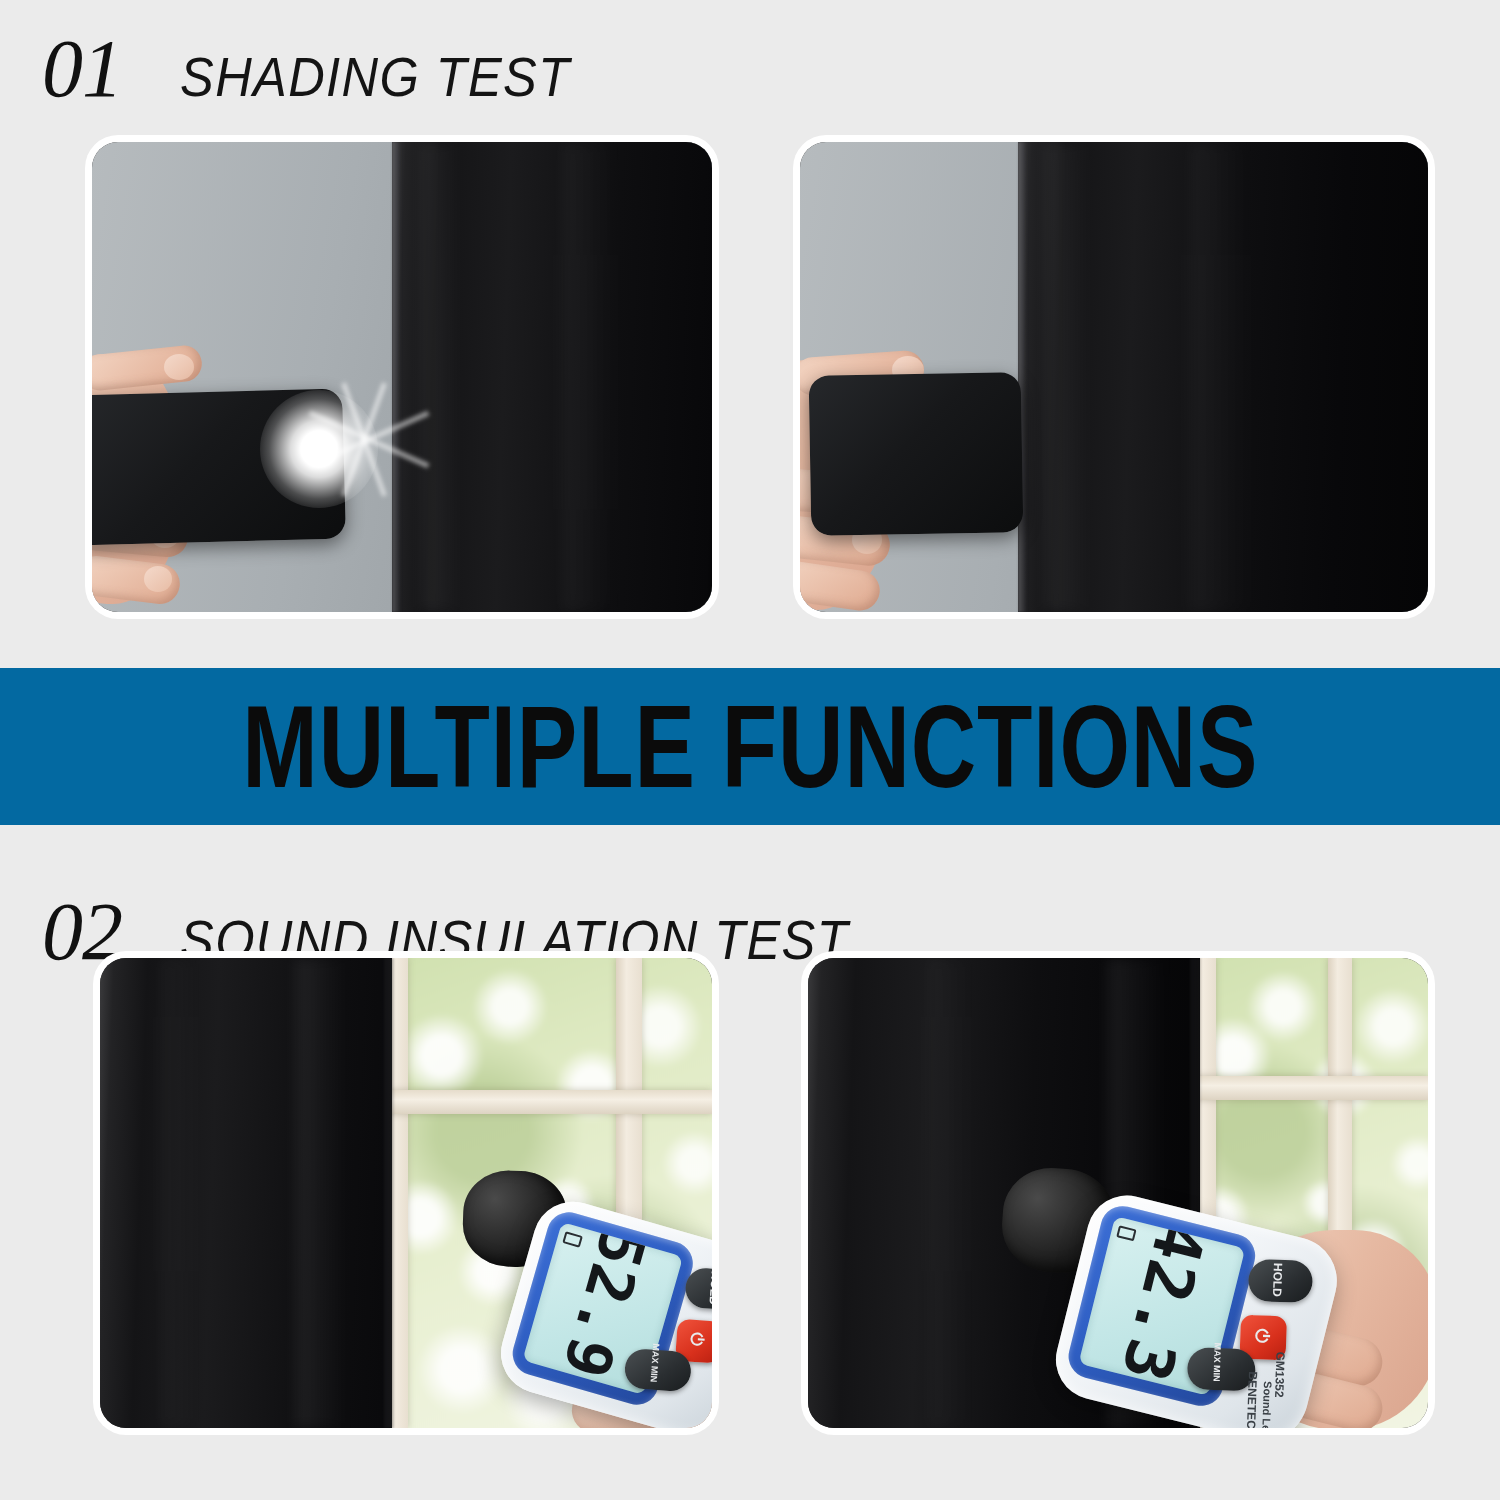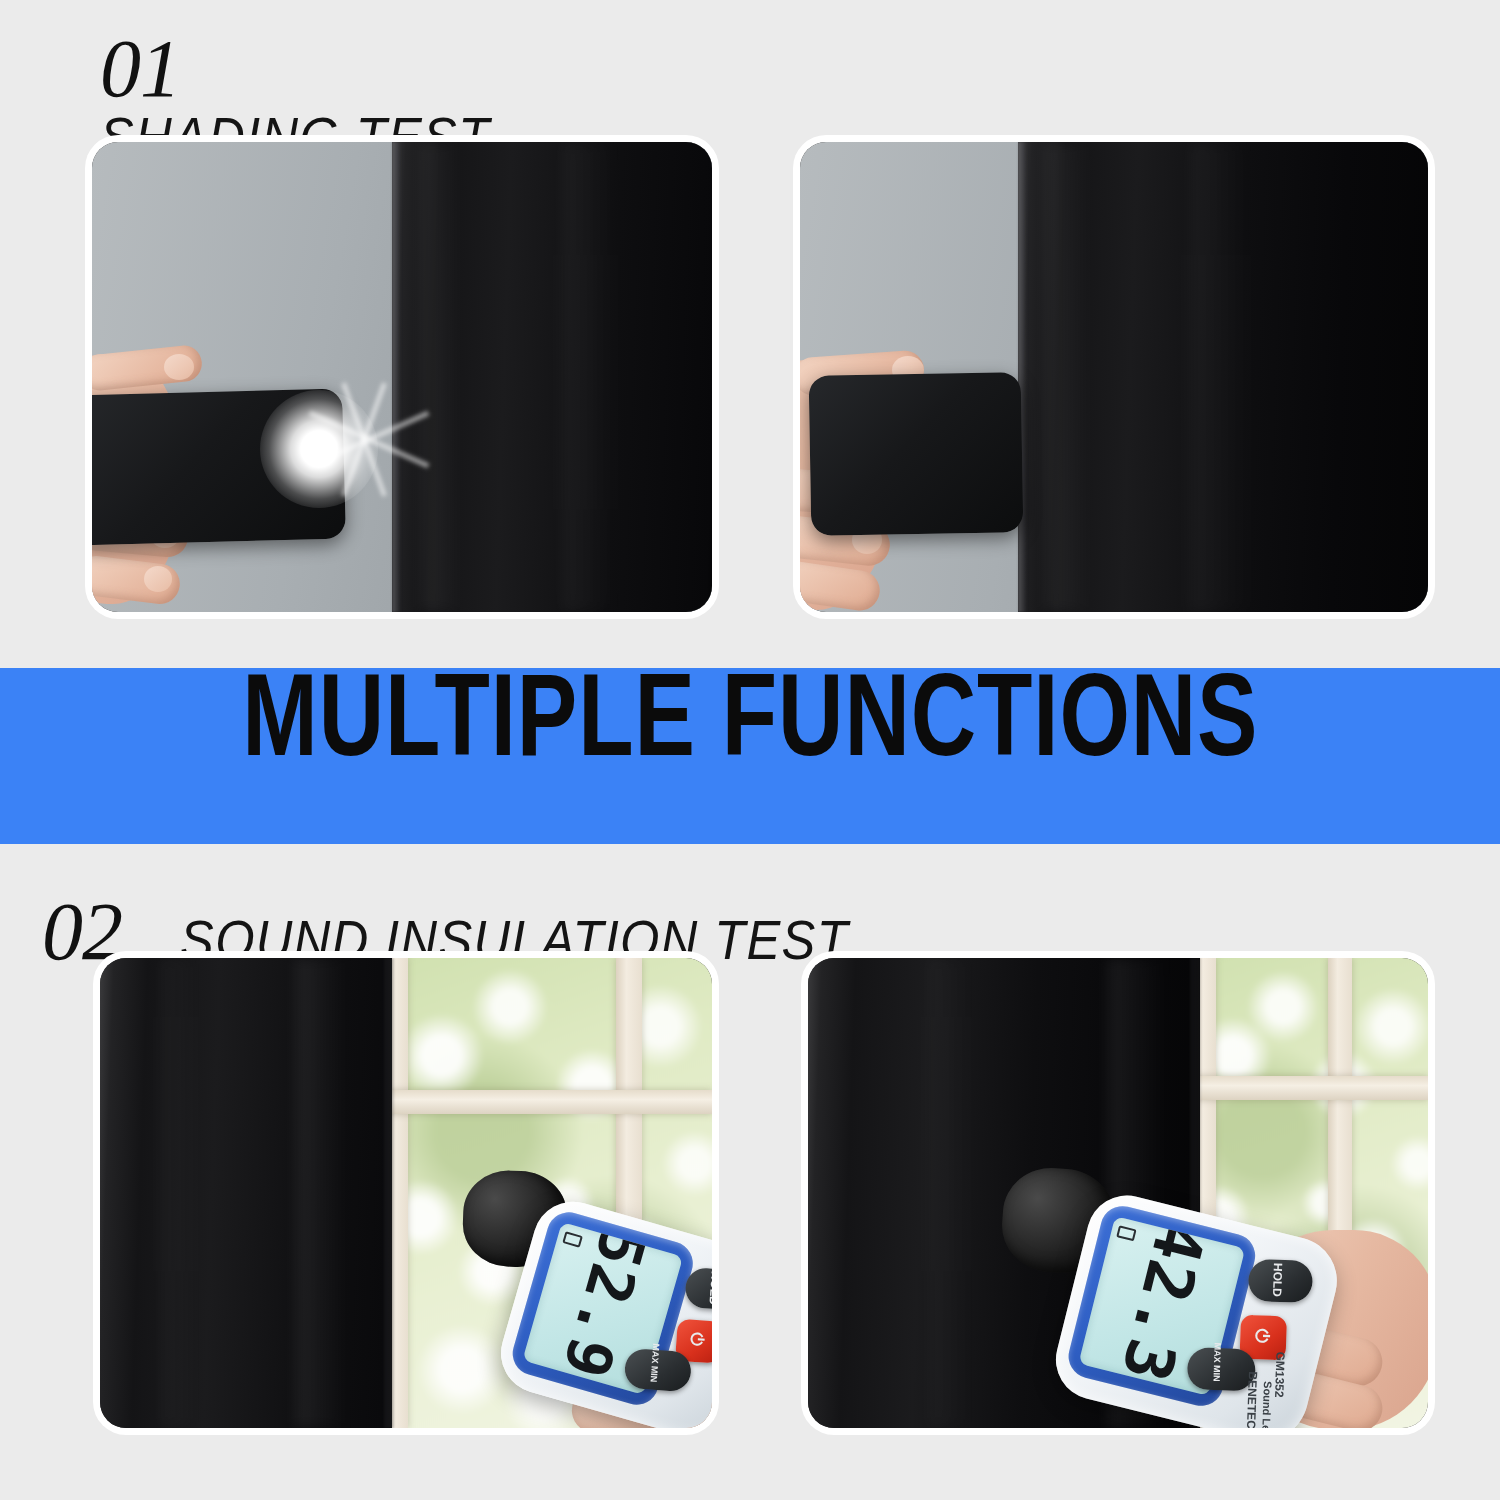--- a/index.html
+++ b/index.html
@@ -19,29 +19,29 @@
     font-size:82px;line-height:1;color:#111;
     letter-spacing:-1px;
   }
   .head-title{
     font-family:"Liberation Sans", sans-serif;
     font-style:italic;font-weight:400;
     font-size:55px;line-height:1;color:#141414;
     letter-spacing:1.5px;
     transform:scaleX(.92);transform-origin:left center;
   }
-  #head-01{left:42px;top:28px;flex-direction:column;}
+  #head-01{left:42px;top:28px;}
   #head-01 .head-title{margin-left:58px;}
   #head-02{left:42px;top:846px;margin-top:45px;}
   #head-02 .head-title{margin-left:58px;}
 
   
   .banner{
-    position:absolute;left:0;top:668px;width:1500px;height:176px;
-    background:#3b82f6;display:flex;justify-content:center;
+    position:absolute;left:0;top:668px;width:1500px;height:157px;
+    background:#0369a1;display:flex;align-items:center;justify-content:center;
   }
   .banner-text{
     font-family:"Liberation Sans", sans-serif;
     font-weight:700;font-size:103px;line-height:1;color:#0b0b0b;
     letter-spacing:1px;
     transform:scaleX(.88) scaleY(1.14);
     white-space:nowrap;
   }
 
   

